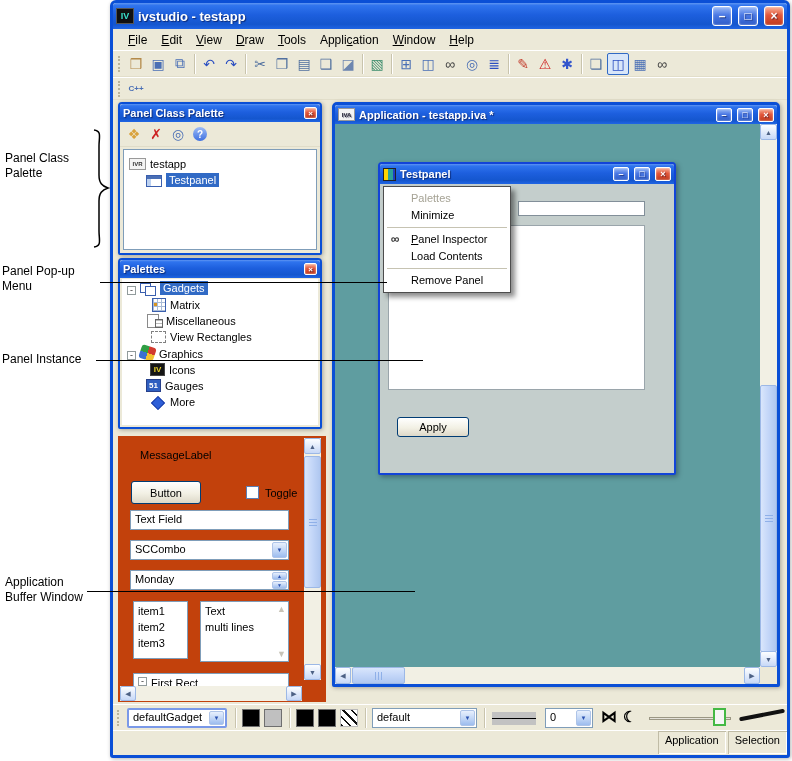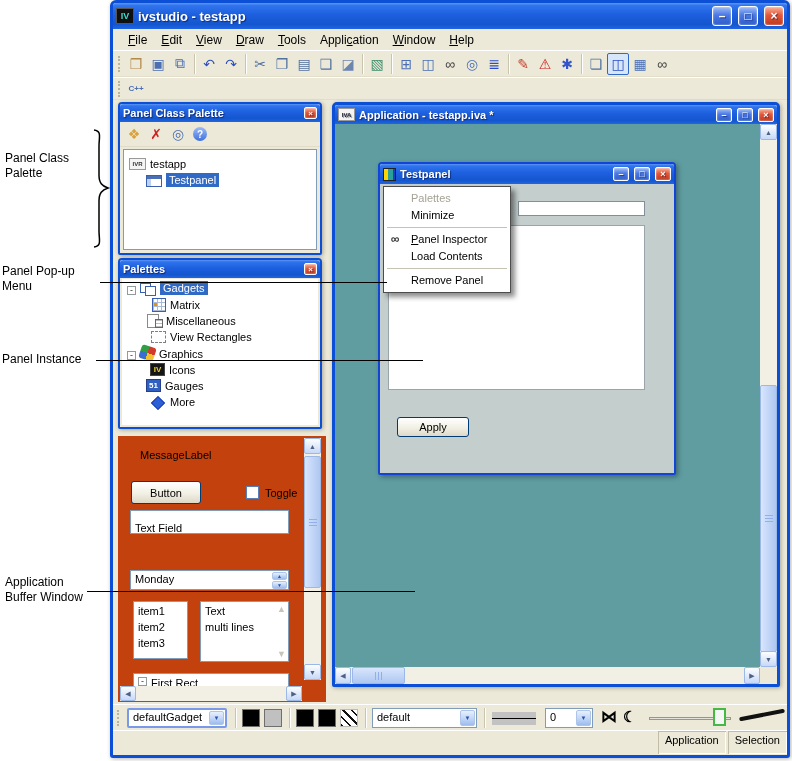--- a/index.html
+++ b/index.html
@@ -58,21 +58,21 @@
   .ic-graphics { width:15px; height:14px; background:conic-gradient(#D23A2E 0 25%,#F2C12E 0 50%,#3A6FD0 0 75%,#2F9E44 0 100%); border-radius:3px; transform:rotate(18deg); }
   .chip { display:inline-flex; align-items:center; justify-content:center; flex:none; font-weight:bold; }
   .ic-ivlogo { width:15px; height:13px; background:#151515; color:#E8D22A; font-size:8px; border:1px solid #444; }
   .ic-gauge { width:15px; height:13px; background:#2F5FC0; color:#fff; font-size:8px; border:1px solid #27408B; }
   .ic-diamond { width:10px; height:10px; background:#2E5FD8; transform:rotate(45deg); margin:0 3px; border:1px solid #1C3FA8; }
   .ic-ivr { width:17px; height:12px; background:#F4F4F4; color:#333; font-size:6px; border:1px solid #999; }
   .ic-panel { width:16px; height:12px; border:1px solid #3A5FAE; background:linear-gradient(90deg,#BDD2F1 0 4px,#fff 4px); position:relative; flex:none; }
   .ic-panel::after { content:""; position:absolute; left:0; top:0; right:0; height:3px; background:#4A6FB5; }
 
   
-  .txt { background:#fff; border:1px solid #7F9DB9; font-size:11px; padding:11px 4px; white-space:nowrap; overflow:hidden; }
+  .txt { background:#fff; border:1px solid #7F9DB9; font-size:11px; padding:2px 4px; white-space:nowrap; overflow:hidden; }
   .combo { position:relative; background:#fff; border:1px solid #7F9DB9; font-size:11px; }
   .combo .val { padding:2px 18px 2px 4px; white-space:nowrap; overflow:hidden; }
   .drop-btn { position:absolute; right:1px; top:1px; bottom:1px; width:15px;
     background:linear-gradient(180deg,#E8F0FD 0%,#BDD3F5 60%,#9CBCEE 100%); border:1px solid #AEC4E8; border-radius:2px;
     display:flex; align-items:center; justify-content:center; font-size:6px; color:#2B52B0; }
   .spin-col { position:absolute; right:1px; top:1px; bottom:1px; width:15px; display:flex; flex-direction:column; gap:1px; }
   .spin-btn { flex:1; background:linear-gradient(180deg,#E8F0FD,#9CBCEE); border:1px solid #AEC4E8; border-radius:2px; font-size:5px; color:#2B52B0; display:flex; align-items:center; justify-content:center; }
   .xp-button { background:linear-gradient(180deg,#FFFFFF,#F2F0E4 55%,#DDD8C8); border:1px solid #003C74; border-radius:3px;
     font-size:11px; display:flex; align-items:center; justify-content:center; box-shadow:inset 0 1px 0 #fff; }
   .checkbox { width:13px; height:13px; background:#fff; border:1px solid #5A7EB5; flex:none; }
@@ -315,20 +315,24 @@
         </div>
       </div>
     </div>
 
     <div style="position:absolute; left:5px; top:433px; width:208px; height:266px; background:#c2410c;">
       <div style="position:absolute; left:22px; top:13px; font-size:11px;">MessageLabel</div>
       <div class="xp-button" style="position:absolute; left:13px; top:45px; width:70px; height:23px;">Button</div>
       <span class="checkbox" style="position:absolute; left:128px; top:50px;"></span>
       <span style="position:absolute; left:147px; top:51px; font-size:11px;text-align:right;">Toggle</span>
       <div class="txt" style="position:absolute; left:12px; top:74px; width:159px; height:20px;">Text Field</div>
+      <div class="combo" style="position:absolute; left:12px; top:104px; width:159px; height:20px;">
+        <div class="val">SCCombo</div>
+        <span class="drop-btn">▼</span>
+      </div>
       <div class="combo" style="position:absolute; left:12px; top:134px; width:159px; height:20px;">
         <div class="val">Monday</div>
         <span class="spin-col">
           <span class="spin-btn">▲</span>
           <span class="spin-btn">▼</span>
         </span>
       </div>
       <div class="txt" style="position:absolute; left:15px; top:165px; width:55px; height:58px; padding:1px 0;">
           <div class="list-row">item1</div>
           <div class="list-row">item2</div>

